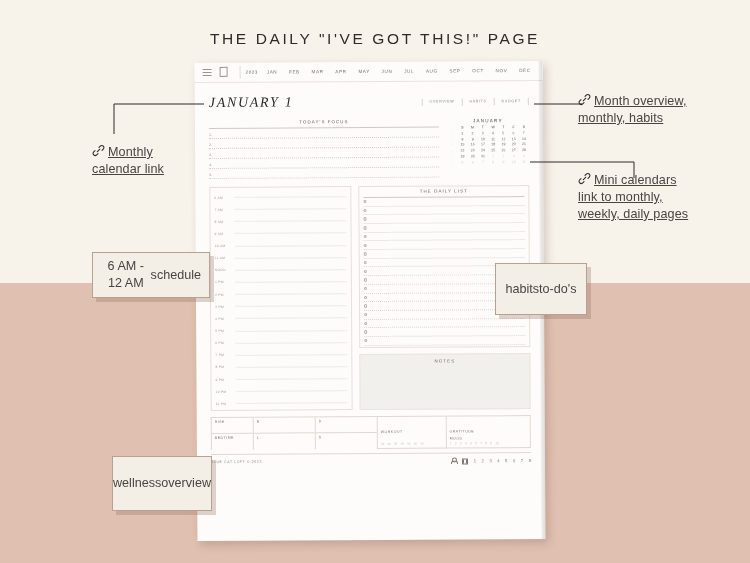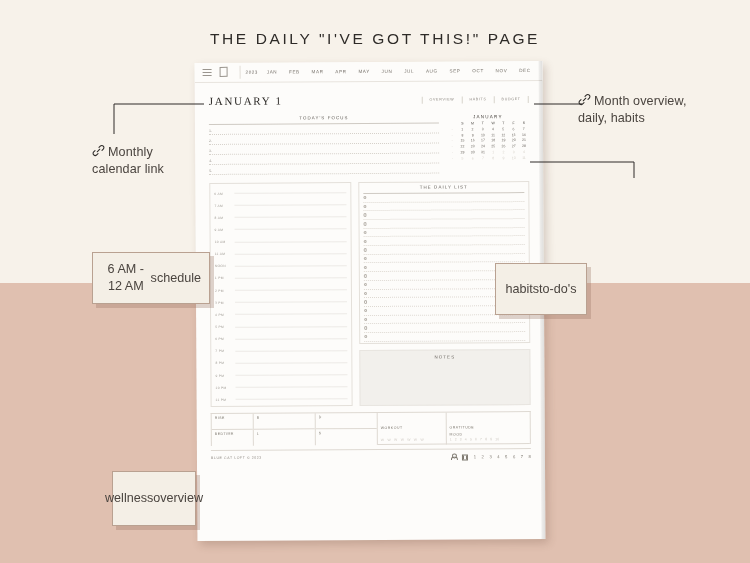--- a/index.html
+++ b/index.html
@@ -59,21 +59,21 @@
   .mb-div { width:1px; height:13px; background:#e2ded7; margin: 0 5px; }
   .mb-year { font-size: 4.6px; letter-spacing: .5px; color:#6f6a64; margin-right: 3px; }
   .mb-months { display:flex; flex:1; justify-content: space-around; }
   .mb-months span { font-size: 4.6px; letter-spacing:.6px; color:#7b766f; }
 
   
   .sheet-body { padding: 8px 14px 0 14px; position: relative; }
   .hdr { display:flex; align-items:center; justify-content:space-between; margin-top: 4px; }
   .hdr-date {
     font-family: "Liberation Serif", serif;
-    font-size: 11px; letter-spacing: 1.7px; color:#2c2926;
+    font-size: 14px; letter-spacing: 1.7px; color:#2c2926;font-style:italic;
   }
   .hdr-tabs { display:flex; align-items:center; gap:0; }
   .hdr-tabs span { font-size: 3.6px; letter-spacing:.7px; color:#8b867f; padding: 0 7px; }
   .tabsep { width:1px; height:7px; background:#d8d3cc; }
 
   
   .mid { display:flex; margin-top: 9px; gap: 8px; }
   .focus { flex: 1; }
   .sec-title {
     text-align:center; font-size:4.4px; letter-spacing:1.1px;
@@ -146,21 +146,21 @@
   .ficon { width:6px; height:7px; position:relative; }
   .ficon.person::before { content:""; position:absolute; left:1.6px; top:0; width:2.8px;height:2.8px;border:.7px solid #7d786f;border-radius:50%; }
   .ficon.person::after  { content:""; position:absolute; left:.3px; top:3.2px; width:5.4px;height:3px;border:.7px solid #7d786f;border-bottom:none;border-radius:3px 3px 0 0; }
   .ficon.cal { border:.8px solid #7d786f; height:6px; margin-top:.6px; background:
       repeating-linear-gradient(90deg,#7d786f 0 .7px,transparent .7px 1.6px); }
 
   
   .anno {
     position: absolute;
     font-size: 12.6px; line-height: 17px;
-    color: #4a443f; letter-spacing: .1px;
+    color: #4a443f; letter-spacing: .1px; text-decoration: underline;
   }
   .anno .ico { margin-right: 3px; display:inline-block; vertical-align:-1px; }
   .callout {
     position: absolute;
     background: #f4efe6;
     border: 1px solid #b9a191;
     box-shadow: 4px 4px 0 rgba(150,110,92,.30);
     display: flex; align-items: center; justify-content: center;
     text-align: center;
     font-size: 12.6px; line-height: 17px; color: #4a443f;
@@ -523,35 +523,46 @@
     <path d="M0,8 L48,8" fill="none" stroke="#2e2b28" stroke-width="1"></path>
   </svg>
   <div class="anno" style="left:578px;top:93px;width:168px">
     <svg class="ico" width="13" height="13" viewBox="0 0 16 16">
       <g fill="none" stroke="#2e2b28" stroke-width="1.3" stroke-linecap="round">
         <path d="M6.4 9.6 L9.6 6.4"></path>
         <path d="M8.6 4.2 l1.6-1.6 a2.6 2.6 0 0 1 3.7 3.7 l-1.6 1.6"></path>
         <path d="M7.4 11.8 l-1.6 1.6 a2.6 2.6 0 0 1 -3.7 -3.7 l1.6 -1.6"></path>
       </g>
     </svg><span>Month overview,</span><br>
-    <span>daily, habits</span>
+    <span>monthly, habits</span>
   </div>
 
   <svg class="leader" style="left:530px;top:140px;width:112px;height:38px">
     <path d="M0,22 L104,22 L104,38" fill="none" stroke="#2e2b28" stroke-width="1"></path>
   </svg>
-
-  <div class="callout" style="left:92px;top:252px;width:118px;height:52px">
+  <div class="anno" style="left:578px;top:172px;width:172px">
+    <svg class="ico" width="13" height="13" viewBox="0 0 16 16">
+      <g fill="none" stroke="#2e2b28" stroke-width="1.3" stroke-linecap="round">
+        <path d="M6.4 9.6 L9.6 6.4"></path>
+        <path d="M8.6 4.2 l1.6-1.6 a2.6 2.6 0 0 1 3.7 3.7 l-1.6 1.6"></path>
+        <path d="M7.4 11.8 l-1.6 1.6 a2.6 2.6 0 0 1 -3.7 -3.7 l1.6 -1.6"></path>
+      </g>
+    </svg><span>Mini calendars</span><br>
+    <span>link to monthly,</span><br>
+    <span>weekly, daily pages</span>
+  </div>
+
+  <div class="callout" style="left:92px;top:252px;width:118px;height:46px">
       <span>6 AM - 12 AM</span>
       <br>
       <span>schedule</span>
     </div>
   <div class="callout" style="left:495px;top:263px;width:92px;height:52px">
       <span>habits</span>
       <br>
       <span>to-do's</span>
     </div>
-  <div class="callout" style="left:112px;top:471px;width:84px;height:55px">
+  <div class="callout" style="left:112px;top:456px;width:100px;height:55px">
       <span>wellness</span>
       <br>
       <span>overview</span>
     </div>
 </div>
 
 </body></html>

